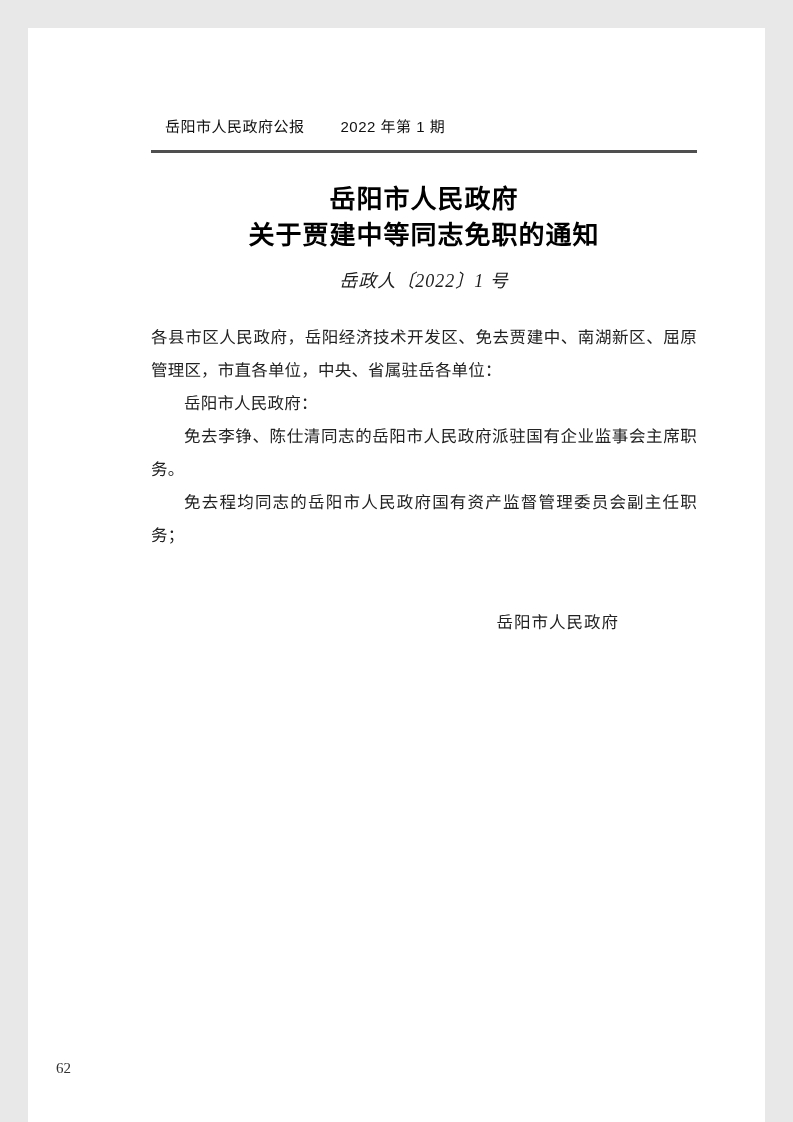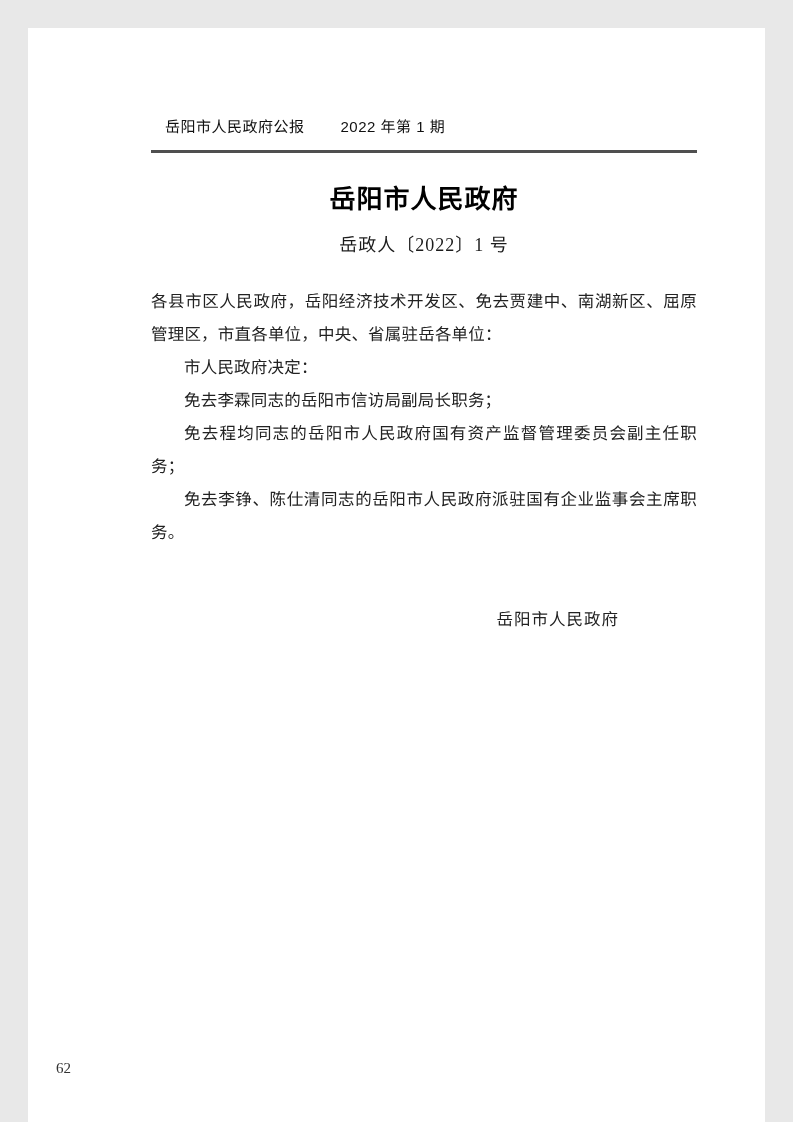--- a/index.html
+++ b/index.html
@@ -44,20 +44,21 @@
     color: #000000;
     letter-spacing: 1px;
   }
   .doc-number {
     margin-top: 15px;
     text-align: center;
     font-size: 18px;
     line-height: 24px;
     color: #1c1c1c;
     letter-spacing: 1px;
+    font-style: italic;
   }
   .body-text {
     margin-top: 28px;
     font-size: 16.5px;
     line-height: 33px;
     color: #222222;
     text-align: justify;
     letter-spacing: 0.2px;
   }
   .body-text p { margin: 0; }
@@ -88,30 +89,30 @@
 <div class="page">
   <div class="content">
 
     <div class="header">
       <span>岳阳市人民政府公报</span><span class="issue">2022 年第 1 期</span>
     </div>
     <div class="header-rule"></div>
 
     <h1 class="doc-title">
       <span>岳阳市人民政府</span><br>
+      <span>关于贾建中等同志免职的通知</span>
     </h1>
 
     <div class="doc-number">岳政人〔2022〕1 号</div>
 
     <div class="body-text">
       <p>各县市区人民政府，岳阳经济技术开发区、免去贾建中、南湖新区、屈原管理区，市直各单位，中央、省属驻岳各单位：</p>
-      <p class="indent">市人民政府决定：</p>
-      <p class="indent">免去李霖同志的岳阳市信访局副局长职务；</p>
+      <p class="indent">岳阳市人民政府：</p>
+      <p class="indent">免去李铮、陈仕清同志的岳阳市人民政府派驻国有企业监事会主席职务。</p>
       <p class="indent">免去程均同志的岳阳市人民政府国有资产监督管理委员会副主任职务；</p>
-      <p class="indent">免去李铮、陈仕清同志的岳阳市人民政府派驻国有企业监事会主席职务。</p>
     </div>
 
     <div class="signature-block">
       <div>岳阳市人民政府</div>
     </div>
 
   </div>
 
   <div class="footer">
     <span>62</span>

